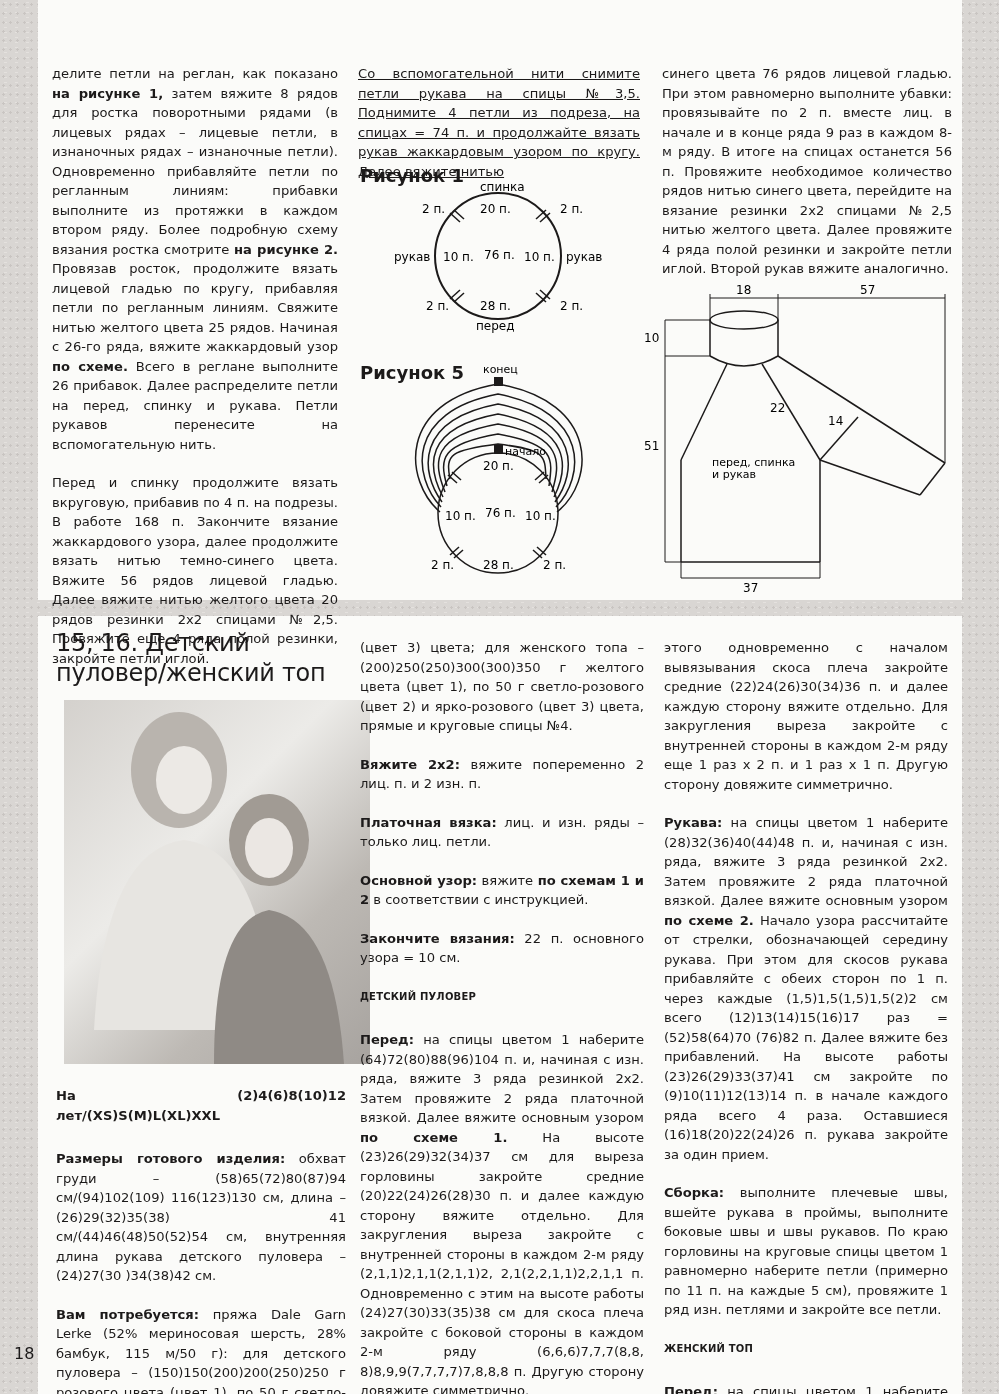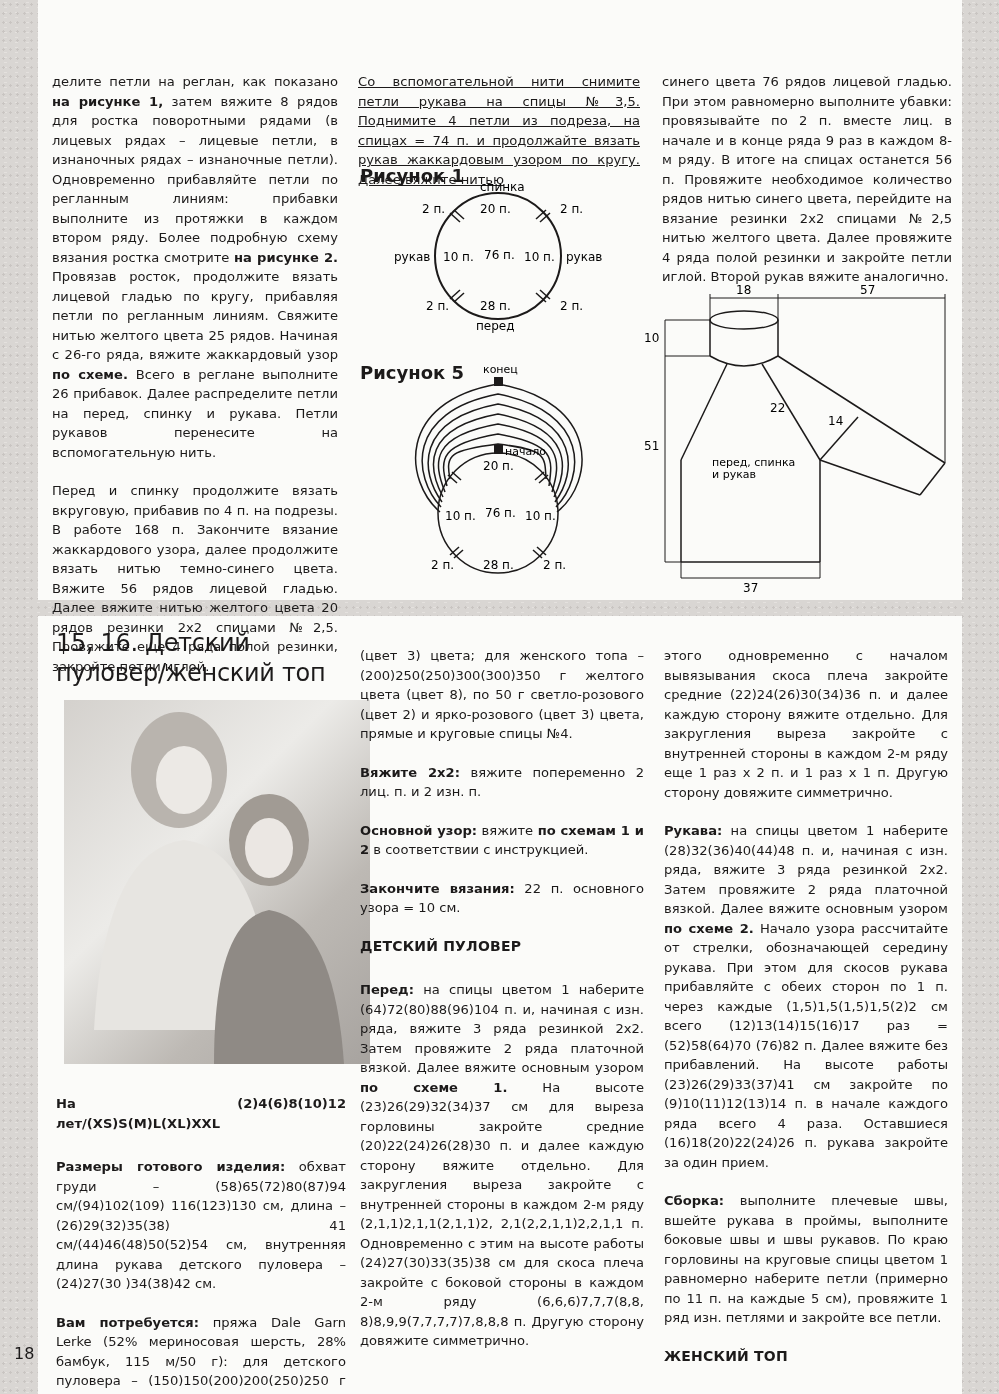--- a/index.html
+++ b/index.html
@@ -5,23 +5,23 @@
   html,body{margin:0;padding:0;}
   body{width:999px;height:1394px;position:relative;overflow:hidden;
     background:#d9d6d3;
     background-image:radial-gradient(#c9c5c2 1px, transparent 1.2px), radial-gradient(#e4e1de 1px, transparent 1.2px);
     background-size:7px 9px, 11px 5px;
     font-family:"DejaVu Sans", sans-serif;color:#1c1a1a;}
   .panel{position:absolute;background:#fbfbf9;}
   #panel-top{left:38px;top:0;width:924px;height:600px;}
   #panel-bottom{left:38px;top:616px;width:924px;height:778px;}
   .col{position:absolute;font-size:13.1px;line-height:19.5px;text-align:justify;}
-  .col p{margin:16px 0 19px 0;}
+  .col p{margin:8px 0 19px 0;}
   .col b{font-weight:bold;}
-  .h2{font-size:14px;font-weight:bold;letter-spacing:0.2px;margin:12px 0 24px 0;}
+  .h2{font-size:10px;font-weight:bold;letter-spacing:0.2px;margin:12px 0 24px 0;}
   .title{position:absolute;left:20px;top:10px;font-size:24px;line-height:30px;font-weight:normal;letter-spacing:-0.3px;}
   .fig-label{position:absolute;font-weight:bold;font-size:18px;}
   svg text{font-family:"DejaVu Sans", sans-serif;}
   .photo{position:absolute;left:64px;top:700px;width:306px;height:364px;
     background:linear-gradient(135deg,#d4d1cd 0%,#ecebe8 40%,#bdb9b4 70%,#a7a39f 100%);}
   .pagenum{position:absolute;left:14px;top:1344px;font-size:16px;}
 </style>
 </head>
 <body>
 
@@ -160,22 +160,23 @@
   </svg>
 </div>
 
 <div class="col" style="left:56px;top:1078px;width:290px;">
   <p style="font-weight:bold;margin-bottom:24px;">На (2)4(6)8(10)12 лет/(XS)S(M)L(XL)XXL</p>
   <p><b>Размеры готового изделия:</b><span> обхват груди – (58)65(72)80(87)94 см/(94)102(109) 116(123)130 см, длина – (26)29(32)35(38) 41 см/(44)46(48)50(52)54 см, внутренняя длина рукава детского пуловера – (24)27(30 )34(38)42 см.</span></p>
   <p><b>Вам потребуется:</b><span> пряжа Dale Garn Lerke (52% мериносовая шерсть, 28% бамбук, 115 м/50 г): для детского пуловера – (150)150(200)200(250)250 г розового цвета (цвет 1), по 50 г светло-голубого (цвет 2) и ярко-голубого</span></p>
 </div>
 
 <div class="col" style="left:360px;top:630px;width:284px;">
-  <p><span>(цвет 3) цвета; для женского топа – (200)250(250)300(300)350 г желтого цвета (цвет 8), по 50 г светло-розового (цвет 2) и ярко-розового (цвет 3) цвета, прямые и круговые спицы №4.</span></p>
+  <p><span>(цвет 3) цвета; для женского топа – (200)250(250)300(300)350 г желтого цвета (цвет 1), по 50 г светло-розового (цвет 2) и ярко-розового (цвет 3) цвета, прямые и круговые спицы №4.</span></p>
   <p><b>Вяжите 2х2:</b><span> вяжите попеременно 2 лиц. п. и 2 изн. п.</span></p>
+  <p><b>Платочная вязка:</b><span> лиц. и изн. ряды – только лиц. петли.</span></p>
   <p><b>Основной узор:</b><span> вяжите <b>по схемам 1 и 2</b> в соответствии с инструкцией.</span></p>
   <p><b>Закончите вязания:</b><span> 22 п. основного узора = 10 см.</span></p>
   <div class="h2">ДЕТСКИЙ ПУЛОВЕР</div>
   <p><b>Перед:</b><span> на спицы цветом 1 наберите (64)72(80)88(96)104 п. и, начиная с изн. ряда, вяжите 3 ряда резинкой 2х2. Затем провяжите 2 ряда платочной вязкой. Далее вяжите основным узором <b>по схеме 1.</b> На высоте (23)26(29)32(34)37 см для выреза горловины закройте средние (20)22(24)26(28)30 п. и далее каждую сторону вяжите отдельно. Для закругления выреза закройте с внутренней стороны в каждом 2-м ряду (2,1,1)2,1,1(2,1,1)2, 2,1(2,2,1,1)2,2,1,1 п. Одновременно с этим на высоте работы (24)27(30)33(35)38 см для скоса плеча закройте с боковой стороны в каждом 2-м ряду (6,6,6)7,7,7(8,8, 8)8,9,9(7,7,7,7)7,8,8,8 п. Другую сторону довяжите симметрично.</span></p>
 
 </div>
 
 <div class="col" style="left:664px;top:630px;width:284px;">
   <p><span>этого одновременно с началом вывязывания скоса плеча закройте средние (22)24(26)30(34)36 п. и далее каждую сторону вяжите отдельно. Для закругления выреза закройте с внутренней стороны в каждом 2-м ряду еще 1 раз х 2 п. и 1 раз х 1 п. Другую сторону довяжите симметрично.</span></p>
   <p><b>Рукава:</b><span> на спицы цветом 1 наберите (28)32(36)40(44)48 п. и, начиная с изн. ряда, вяжите 3 ряда резинкой 2х2. Затем провяжите 2 ряда платочной вязкой. Далее вяжите основным узором <b>по схеме 2.</b> Начало узора рассчитайте от стрелки, обозначающей середину рукава. При этом для скосов рукава прибавляйте с обеих сторон по 1 п. через каждые (1,5)1,5(1,5)1,5(2)2 см всего (12)13(14)15(16)17 раз = (52)58(64)70 (76)82 п. Далее вяжите без прибавлений. На высоте работы (23)26(29)33(37)41 см закройте по (9)10(11)12(13)14 п. в начале каждого ряда всего 4 раза. Оставшиеся (16)18(20)22(24)26 п. рукава закройте за один прием.</span></p>

